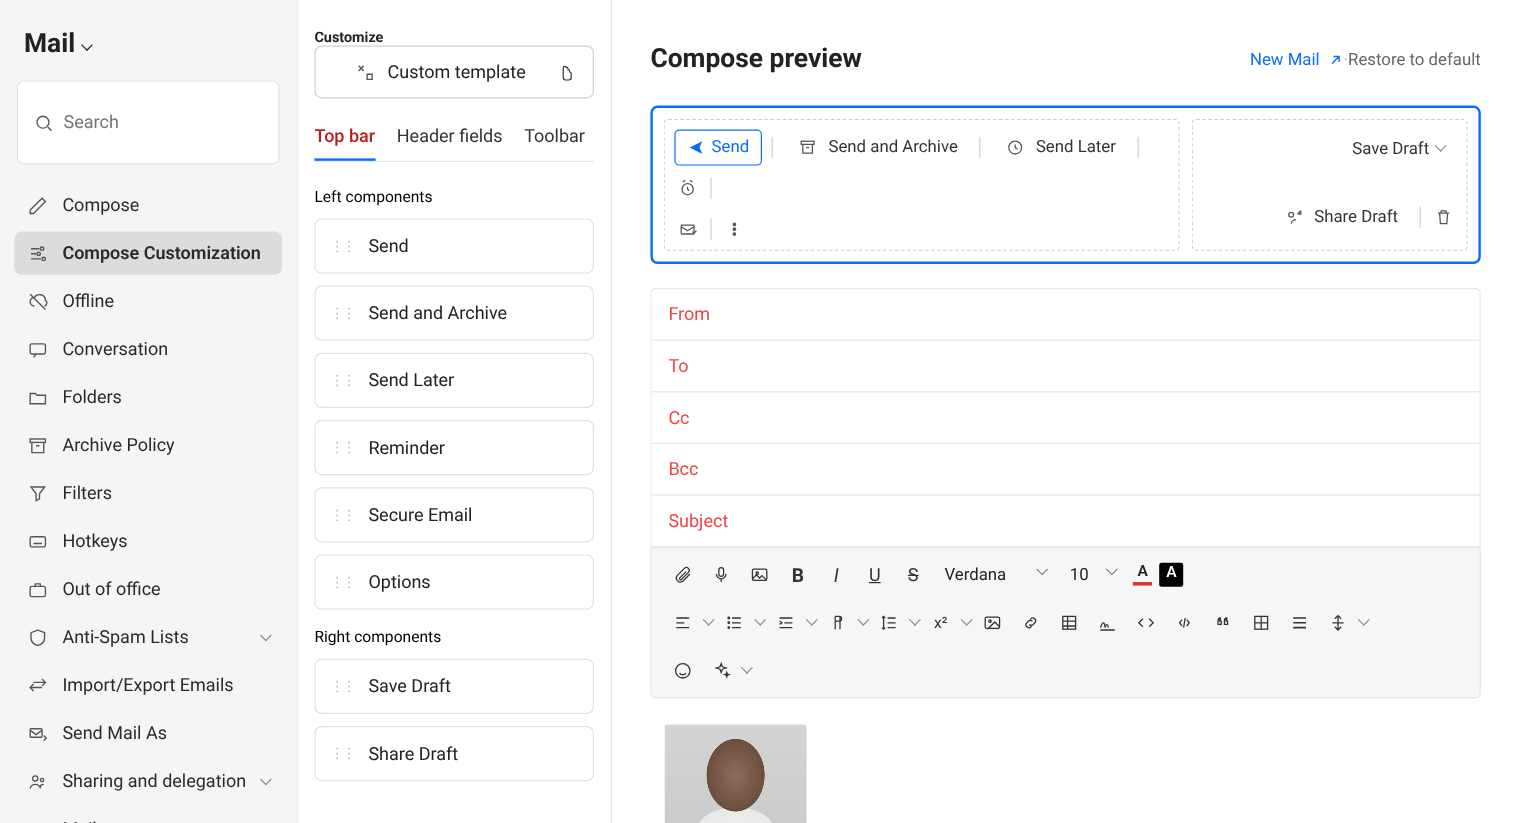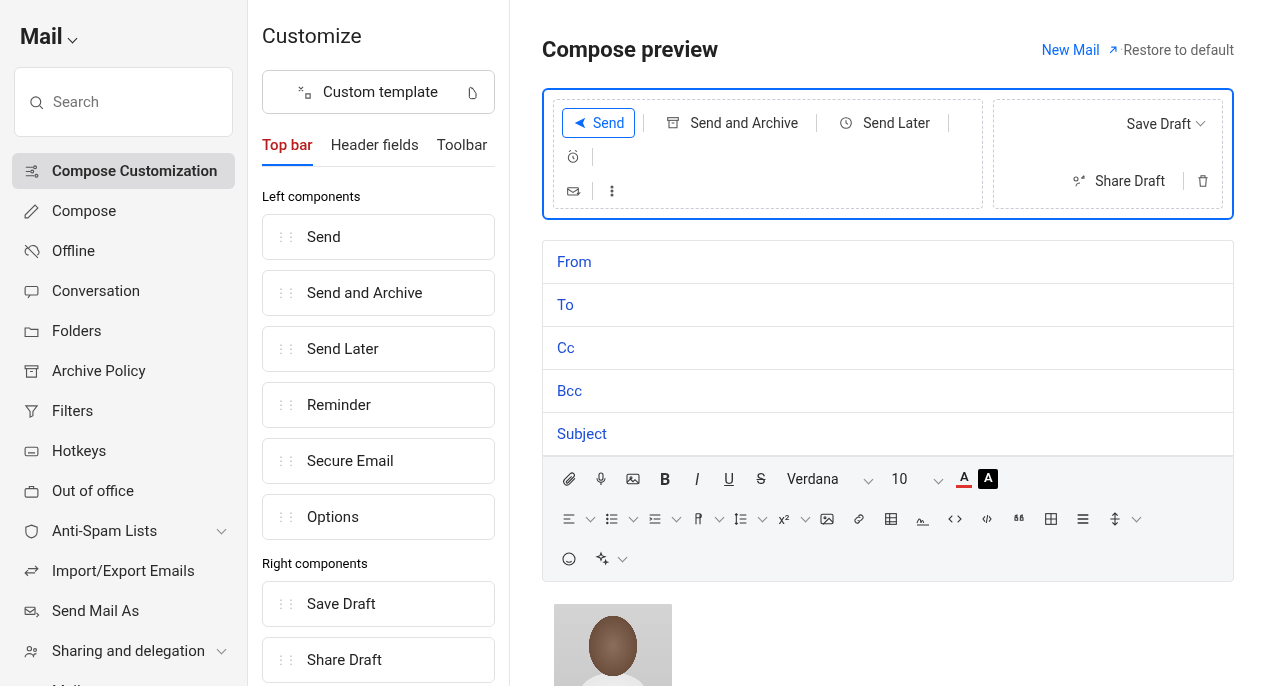--- a/index.html
+++ b/index.html
@@ -7,21 +7,21 @@
 .sidebar{width:248px;background:#f5f5f6;padding:20px 12px 0;border-right:1px solid #e5e5e7;display:flex;flex-direction:column;gap:4px;overflow-y:auto}
 .app-title{display:flex;align-items:center;gap:6px;font-size:22px;font-weight:700;padding:4px 8px 14px;cursor:pointer}
 .search-box{display:flex;align-items:center;gap:8px;background:#fff;border:1px solid #e1e1e3;border-radius:6px;padding:25px 12px;margin:0 2px 12px}
 .search-box input{border:none;outline:none;font-size:15px;color:#666;width:100%}
 .nav-item{display:flex;align-items:center;gap:12px;padding:9px 10px;border-radius:6px;cursor:pointer;font-size:15px;color:#2a2a2a}
 .nav-item.active{background:#dcdcde;font-weight:600}
 .nav-item .chev{margin-left:auto;color:#888;font-size:11px}
 .ic{width:18px;height:18px;display:inline-flex;align-items:center;justify-content:center;color:#555;flex-shrink:0}
 .ic svg{width:17px;height:17px;stroke:currentColor;fill:none;stroke-width:1.6}
 .customize{width:262px;border-right:1px solid #e5e5e7;padding:24px 14px 0;display:flex;flex-direction:column;overflow-y:auto}
-.c-title{font-size:21px;font-weight:400;margin-bottom:22px}
+.c-title{font-size:12px;font-weight:700;}
 .template-sel{display:flex;align-items:center;gap:10px;border:1px solid #d0d0d4;border-radius:6px;padding:12px 32px;cursor:pointer;font-size:15px;margin-bottom:22px;position:relative}
 .template-sel .cursor{position:absolute;right:14px;top:14px}
 .tabs{display:flex;gap:18px;border-bottom:1px solid #e5e5e7;margin-bottom:16px}
 .tab{padding:0 0 10px;font-size:15px;color:#333;cursor:pointer}
 .tab.active{color:#b91c1c;border-bottom:2px solid #0a6cff;font-weight:500}
 .section-label{font-size:13px;color:#000000;margin:6px 0 10px}
 .comp{display:flex;align-items:center;gap:12px;border:1px solid #e1e1e3;border-radius:6px;padding:13px 12px;margin-bottom:10px;cursor:grab;font-size:15px}
 .grip{color:#bbb;font-size:12px;letter-spacing:-2px}
 .main{flex:1;padding:37px 32px 0;overflow-y:auto}
 .m-head{display:flex;align-items:center;margin-bottom:26px}
@@ -32,25 +32,25 @@
 .m-actions .restore{cursor:pointer}
 .topbar-box{border:2px solid #0a6cff;border-radius:6px;padding:9px;display:flex;gap:10px;margin-bottom:20px}
 .group{flex:1;border:1px dashed #c8ccd4;border-radius:4px;padding:6px 8px;display:flex;flex-wrap:wrap;align-items:center;gap:6px}
 .group.right{flex:0 0 230px;justify-content:flex-end}
 .pill{display:inline-flex;align-items:center;gap:6px;padding:6px 10px;border-radius:4px;font-size:14px;cursor:pointer;color:#333}
 .pill.primary{border:1px solid #0a6cff;color:#0a6cff}
 .divider{width:1px;height:18px;background:#d0d0d4;margin:0 2px}
 .icbtn{width:22px;height:22px;display:inline-flex;align-items:center;justify-content:center;color:#555;cursor:pointer}
 .icbtn svg{width:16px;height:16px;stroke:currentColor;fill:none;stroke-width:1.6}
 .fields{border:1px solid #e5e5e7;border-radius:4px 4px 0 0;border-bottom:none}
-.fld{padding:12px 14px;border-bottom:1px solid #e5e5e7;color:#1d4ed8;font-size:15px}
+.fld{padding:12px 14px;border-bottom:1px solid #e5e5e7;color:#ef4444;font-size:15px}
 .toolbar{border:1px solid #e5e5e7;background:#f5f6f8;padding:8px 12px;display:flex;flex-wrap:wrap;align-items:center;gap:4px;border-radius:0 0 4px 4px}
 .tbtn{width:28px;height:28px;display:inline-flex;align-items:center;justify-content:center;cursor:pointer;color:#333;border-radius:3px}
 .tbtn svg{width:16px;height:16px;stroke:currentColor;fill:none;stroke-width:1.6}
-.tsel{display:inline-flex;align-items:flex-end;gap:26px;padding:4px 8px;cursor:pointer;font-size:14px}
+.tsel{display:inline-flex;align-items:flex-start;gap:26px;padding:4px 8px;cursor:pointer;font-size:14px}
 .tsel .dd{font-size:10px;color:#888}
 .tcolor{width:20px;height:20px;display:inline-flex;flex-direction:column;align-items:center;cursor:pointer}
 .tcolor .bar{width:16px;height:3px;background:#000;margin-top:1px}
 .tcolor .letter{font-size:13px;font-weight:600}
 .tcolor.bg{background:#000;color:#fff;padding:1px 3px;border-radius:2px}
 .body-area{padding:22px 12px 0}
 .sig-img{width:118px;height:120px;background:#ccc;border-radius:2px;overflow:hidden;position:relative}
 .sig-img::before{content:"";position:absolute;inset:0;background:radial-gradient(ellipse 40px 50px at 50% 35%,#8b6f5c 0%,#6b4f3c 60%,transparent 61%),radial-gradient(ellipse 55px 35px at 50% 75%,#f0f0f0 0%,#e8e8e8 60%,transparent 61%),linear-gradient(#d4d4d4,#c8c8c8)}
 .chev-down::after{content:"";display:inline-block;width:6px;height:6px;border-right:1.5px solid currentColor;border-bottom:1.5px solid currentColor;transform:rotate(45deg);margin-bottom:2px}
 </style>
@@ -65,38 +65,38 @@
   <div class="search-box">
     <span class="ic">
         <svg viewBox="0 0 24 24">
           <circle cx="11" cy="11" r="7"></circle>
           <path d="m21 21-4.3-4.3"></path>
         </svg>
       </span>
     <input placeholder="Search" style="">
   </div>
 
+  <div class="nav-item">
+      <span class="ic">
+        <svg viewBox="0 0 24 24">
+          <path d="M17 3l4 4L7 21H3v-4z"></path>
+        </svg>
+      </span>
+      <span>Compose</span>
+    </div>
   <div class="nav-item active">
       <span class="ic">
         <svg viewBox="0 0 24 24">
           <path d="M4 6h10M4 12h6M4 18h12"></path>
           <circle cx="17" cy="6" r="2"></circle>
           <circle cx="13" cy="12" r="2"></circle>
           <circle cx="19" cy="18" r="2"></circle>
         </svg>
       </span>
       <span>Compose Customization</span>
-    </div>
-  <div class="nav-item">
-      <span class="ic">
-        <svg viewBox="0 0 24 24">
-          <path d="M17 3l4 4L7 21H3v-4z"></path>
-        </svg>
-      </span>
-      <span>Compose</span>
     </div>
   <div class="nav-item">
       <span class="ic">
         <svg viewBox="0 0 24 24">
           <path d="M3 3l18 18M8 17a5 5 0 010-10 7 7 0 0113 3 4 4 0 01-1 7"></path>
         </svg>
       </span>
       <span>Offline</span>
     </div>
   <div class="nav-item">
@@ -374,21 +374,21 @@
         </svg>
       </span>
     <span class="tbtn" style="font-weight:700;font-size:16px">B</span>
     <span class="tbtn" style="font-style:italic;font-size:16px">I</span>
     <span class="tbtn" style="text-decoration:underline;font-size:15px">U</span>
     <span class="tbtn" style="text-decoration:line-through;font-size:15px">S</span>
     <span class="tsel">
         <span>Verdana</span>
         <span class="dd chev-down"></span>
       </span>
-    <span class="tsel" style="gap:28px">
+    <span class="tsel" style="gap:16px">
         <span>10</span>
         <span class="dd chev-down"></span>
       </span>
     <span class="tcolor">
         <span class="letter">A</span>
         <span class="bar" style="background:#d33"></span>
       </span>
     <span class="tcolor bg">
         <span class="letter" style="color:#fff">A</span>
       </span>

